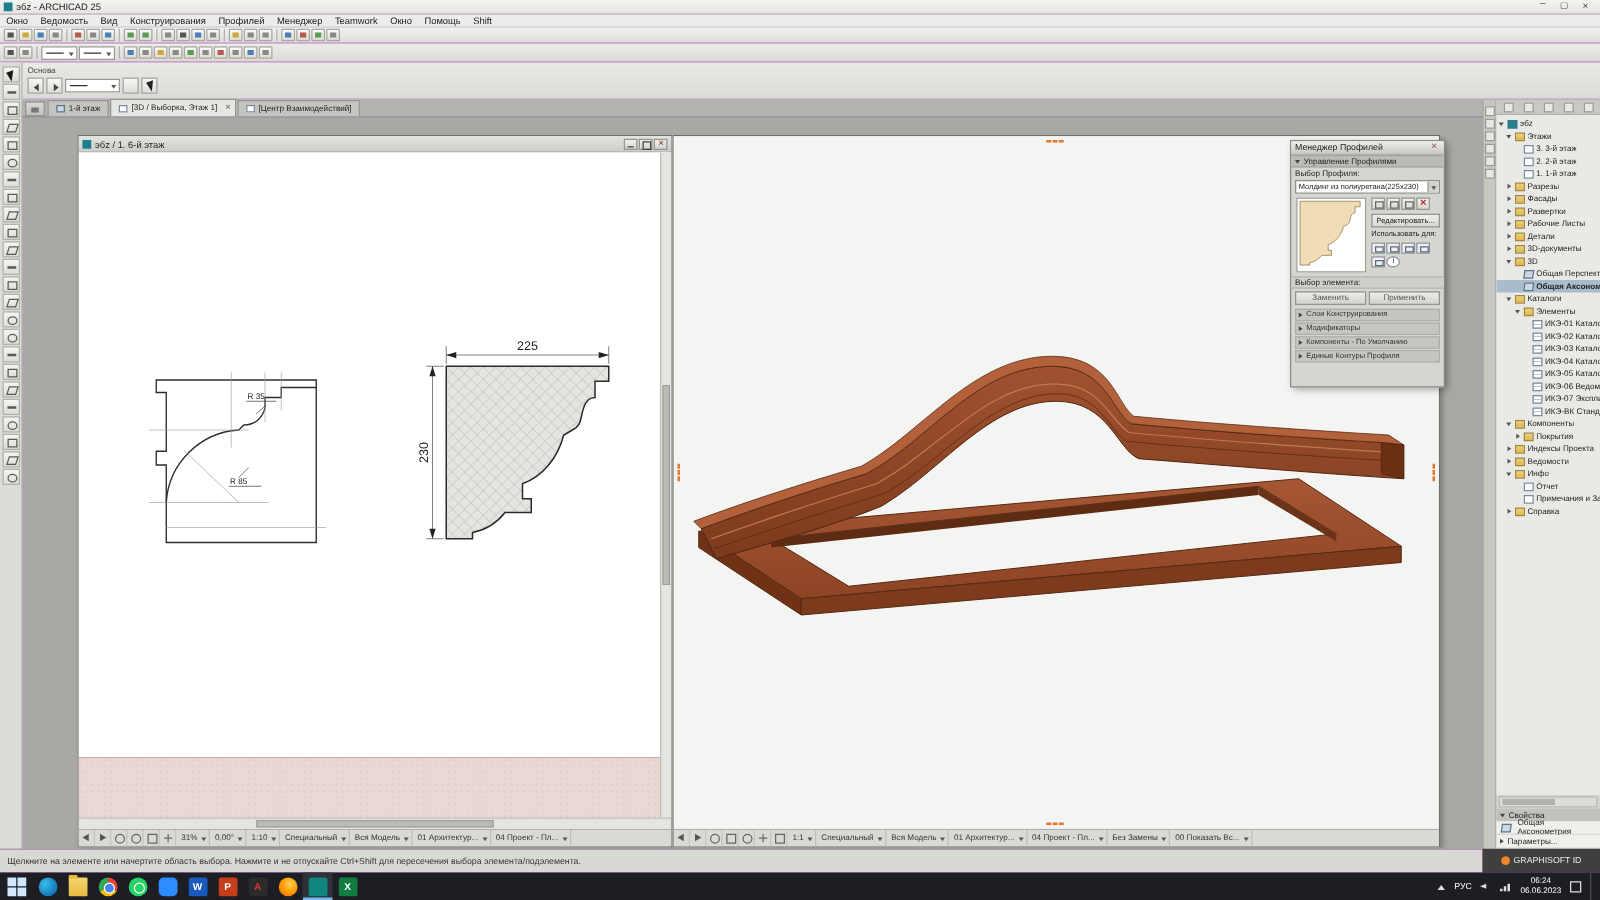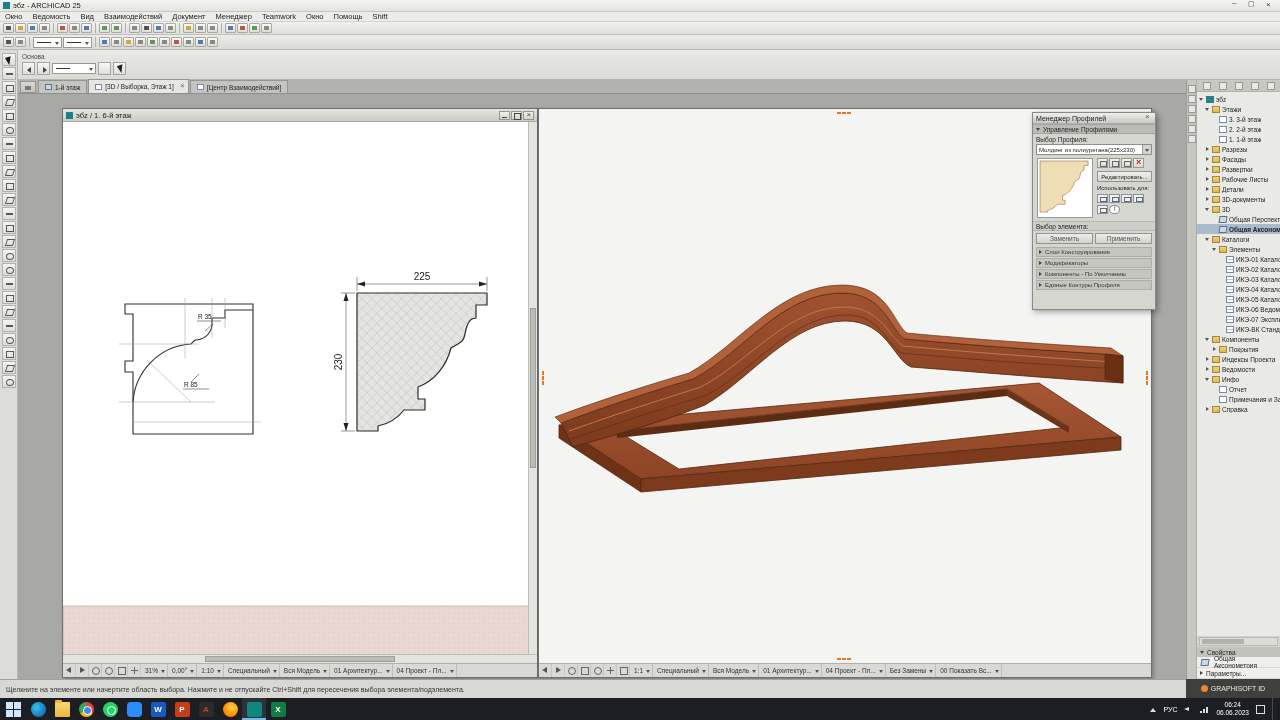--- a/index.html
+++ b/index.html
@@ -182,22 +182,22 @@
       <div class="wc min"></div>
       <div class="wc max"></div>
       <div class="wc cls"></div>
     </div>
   </div>
 
   <div id="menubar">
     <span class="mi">Окно</span>
     <span class="mi">Ведомость</span>
     <span class="mi">Вид</span>
-    <span class="mi">Взаимодействий</span>
-    <span class="mi">Документ</span>
+    <span class="mi">Конструирования</span>
+    <span class="mi">Профилей</span>
     <span class="mi">Менеджер</span>
     <span class="mi">Teamwork</span>
     <span class="mi">Окно</span>
     <span class="mi">Помощь</span>
     <span class="mi">Shift</span>
   </div>
 
   <div id="tb1">
     <div class="ic ck"></div>
     <div class="ic cy"></div>

